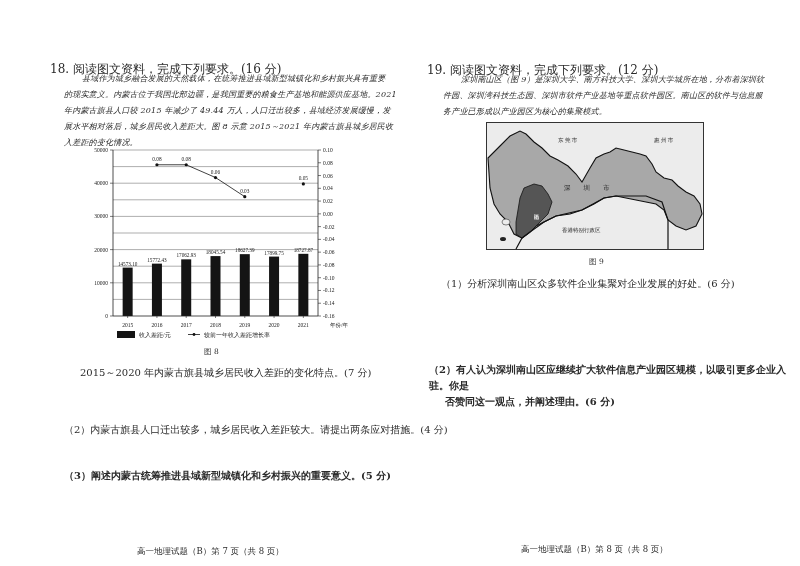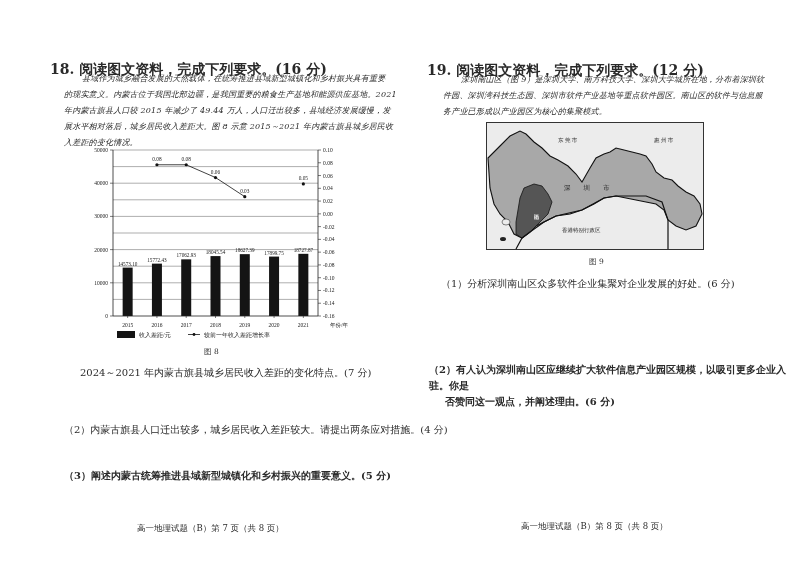--- a/index.html
+++ b/index.html
@@ -1,22 +1,22 @@
 <!DOCTYPE html>
 <html><head>
 <meta charset="utf-8">
 <style>
   html, body { margin:0; padding:0; }
   body { width:800px; height:566px; background:#ffffff; position:relative; overflow:hidden;
          font-family:"DejaVu Serif", "Liberation Serif", serif; color:#2a2a2a; }
   .abs { position:absolute; }
-  .q-head { font-size:14px; white-space:nowrap;font-weight:bold; }
+  .q-head { font-size:12px; white-space:nowrap; }
   .para { font-size:8px; line-height:16px; letter-spacing:0.2px;font-style:italic; }
   .sub { font-size:10px; line-height:16px; }
-  .footer { font-size:8.5px; white-space:nowrap; }
+  .footer { font-size:8.5px; white-space:nowrap;margin-top:23px; }
   .fig-cap { font-size:7.5px;text-align:right; }
   svg text { font-family:"Liberation Serif", "DejaVu Serif", serif; }
 </style>
 </head>
 <body>
 
 <div class="abs q-head" style="left:50px; top:61px;">18. 阅读图文资料，完成下列要求。(16 分)</div>
 <div class="abs para" style="left:64px; top:71px; width:340px;">
   <div style="padding-left:18px">县域作为城乡融合发展的天然载体，在统筹推进县域新型城镇化和乡村振兴具有重要</div>
   <div>的现实意义。内蒙古位于我国北部边疆，是我国重要的粮食生产基地和能源供应基地。2021</div>
@@ -133,21 +133,21 @@
       <rect x="117" y="331" width="18" height="7" fill="#141414"></rect>
       <text x="139" y="337" font-size="6" fill="#222">收入差距/元</text>
       <line x1="188" x2="200" y1="334.5" y2="334.5" stroke="#111" stroke-width="0.8"></line>
       <circle cx="194" cy="334.5" r="1.4" fill="#111"></circle>
       <text x="204" y="337" font-size="6" fill="#222">较前一年收入差距增长率</text>
     </g>
 </svg>
 <div class="abs fig-cap" style="left:204px; top:347px;">图 8</div>
 
 <div class="abs sub" style="left:64px; top:365px;">
-  <div style="padding-left:16px">2024～2021 年内蒙古旗县城乡居民收入差距的变化特点。(7 分)</div>
+  <div style="padding-left:16px">2015～2020 年内蒙古旗县城乡居民收入差距的变化特点。(7 分)</div>
 </div>
 <div class="abs sub" style="left:64px; top:422px;">（2）内蒙古旗县人口迁出较多，城乡居民收入差距较大。请提出两条应对措施。(4 分)</div>
 <div class="abs sub" style="left:64px; top:468px;font-weight:bold;">（3）阐述内蒙古统筹推进县域新型城镇化和乡村振兴的重要意义。(5 分)</div>
 <div class="abs footer" style="left:137px; top:523px;">高一地理试题（B）第 7 页（共 8 页）</div>
 
 <div class="abs q-head" style="left:427px; top:62px;">19. 阅读图文资料，完成下列要求。(12 分)</div>
 <div class="abs para" style="left:443px; top:72px; width:340px;">
   <div style="padding-left:18px">深圳南山区（图 9）是深圳大学、南方科技大学、深圳大学城所在地，分布着深圳软</div>
   <div>件园、深圳湾科技生态园、深圳市软件产业基地等重点软件园区。南山区的软件与信息服</div>
   <div>务产业已形成以产业园区为核心的集聚模式。</div>

